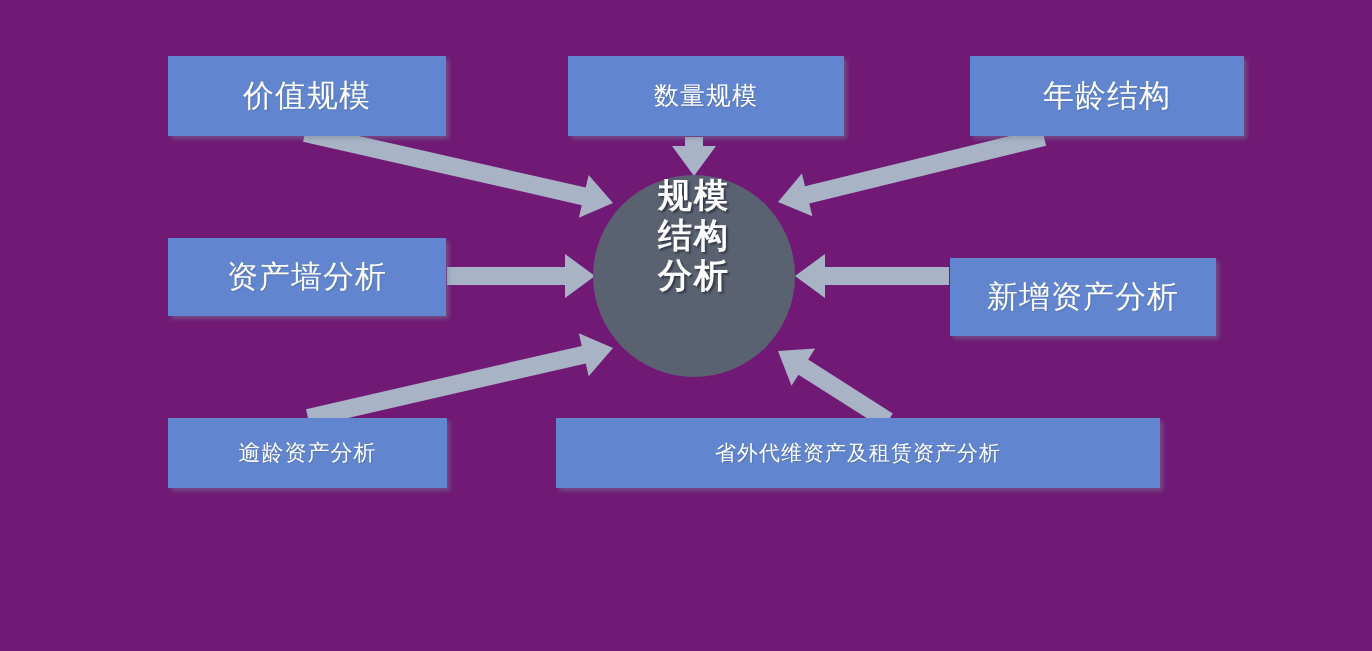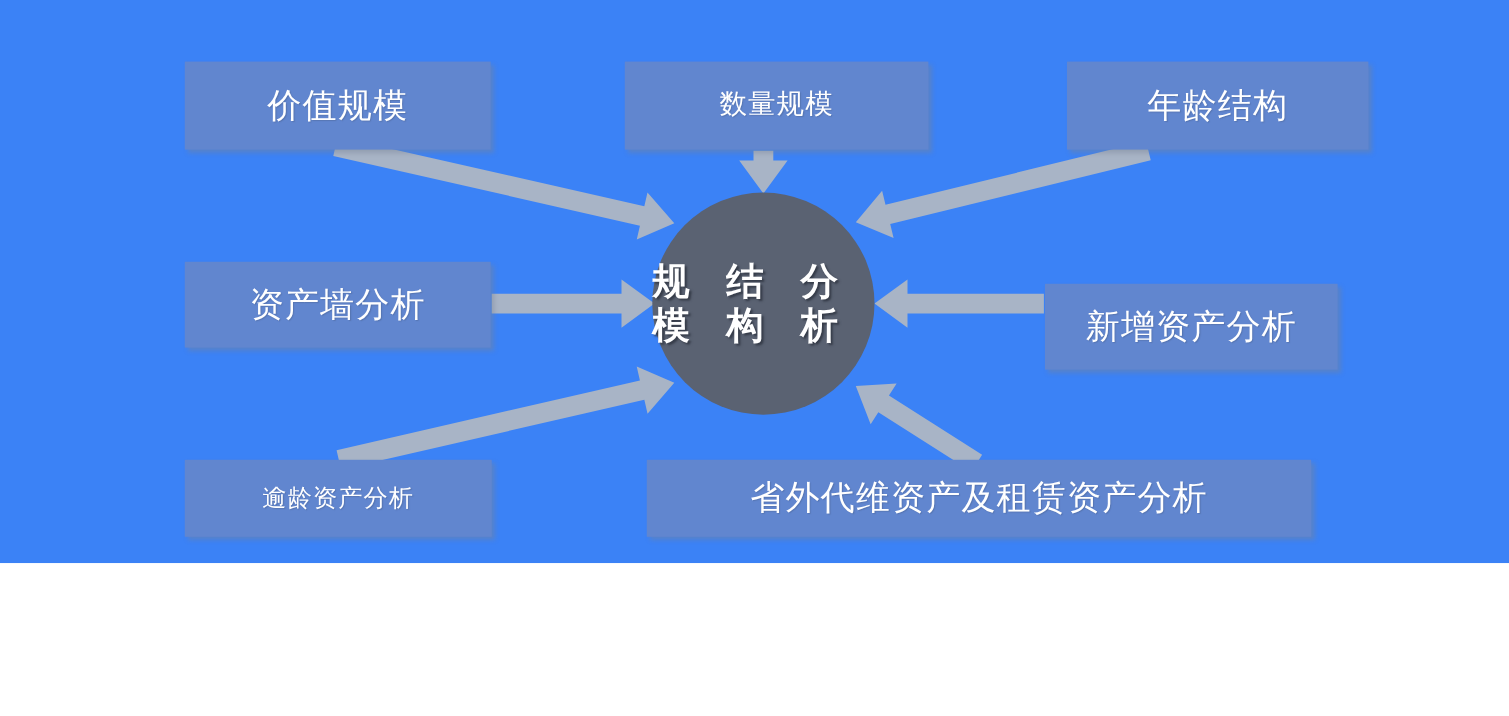--- a/index.html
+++ b/index.html
@@ -7,22 +7,22 @@
     margin: 0;
     padding: 0;
     background: #ffffff;
   }
   body {
     font-family: "Liberation Sans", "DejaVu Sans", sans-serif;
   }
   #canvas {
     position: relative;
     width: 1372px;
-    height: 512px;
-    background: #3b82f6;
+    height: 651px;
+    background: #701a75;
     overflow: hidden;
   }
   #arrow-layer {
     position: absolute;
     left: 0;
     top: 0;
     width: 1372px;
     height: 651px;
     pointer-events: none;
   }
@@ -42,21 +42,21 @@
     box-shadow: 3px 3px 4px rgba(120, 130, 150, 0.45);
     text-shadow: 1px 1px 1px rgba(70, 90, 130, 0.35);
   }
   .hub-circle {
     position: absolute;
     box-sizing: border-box;
     border-radius: 50%;
     background: #5a6272;
     color: #ffffff;
     display: flex;
-    flex-direction: row;
+    flex-direction: column;
     align-items: center;
     justify-content: flex-start;
     font-weight: bold;
     letter-spacing: 2px;
     z-index: 4;
     text-shadow: 2px 2px 2px rgba(40, 46, 58, 0.75);
   }
   .hub-line {
     display: block;
     line-height: 1.18;
@@ -106,21 +106,21 @@
   </div>
 
   <div class="node-box" style="left: 950px; top: 238px; width: 266px; height: 78px; font-size: 31px; background: rgb(97, 134, 207); color: rgb(255, 255, 255); margin-top: 20px;">
     <span>新增资产分析</span>
   </div>
 
   <div class="node-box" style="left: 168px; top: 418px; width: 279px; height: 70px; font-size: 22px; background: rgb(97, 134, 207); color: rgb(255, 255, 255);">
     <span>逾龄资产分析</span>
   </div>
 
-  <div class="node-box" style="left: 556px; top: 418px; width: 604px; height: 70px; font-size: 31px; background: rgb(97, 134, 207); color: rgb(255, 255, 255); margin-left: 32px;">
+  <div class="node-box" style="left: 556px; top: 418px; width: 604px; height: 70px; font-size: 21px; background: rgb(97, 134, 207); color: rgb(255, 255, 255);">
     <span>省外代维资产及租赁资产分析</span>
   </div>
 
   <div class="hub-circle" style="width: 202px; height: 202px; left: 593px; top: 175px; font-size: 34px; background: rgb(90, 98, 114); color: rgb(255, 255, 255);">
     <span class="hub-line">规模</span>
     <span class="hub-line">结构</span>
     <span class="hub-line">分析</span>
   </div>
 
 

